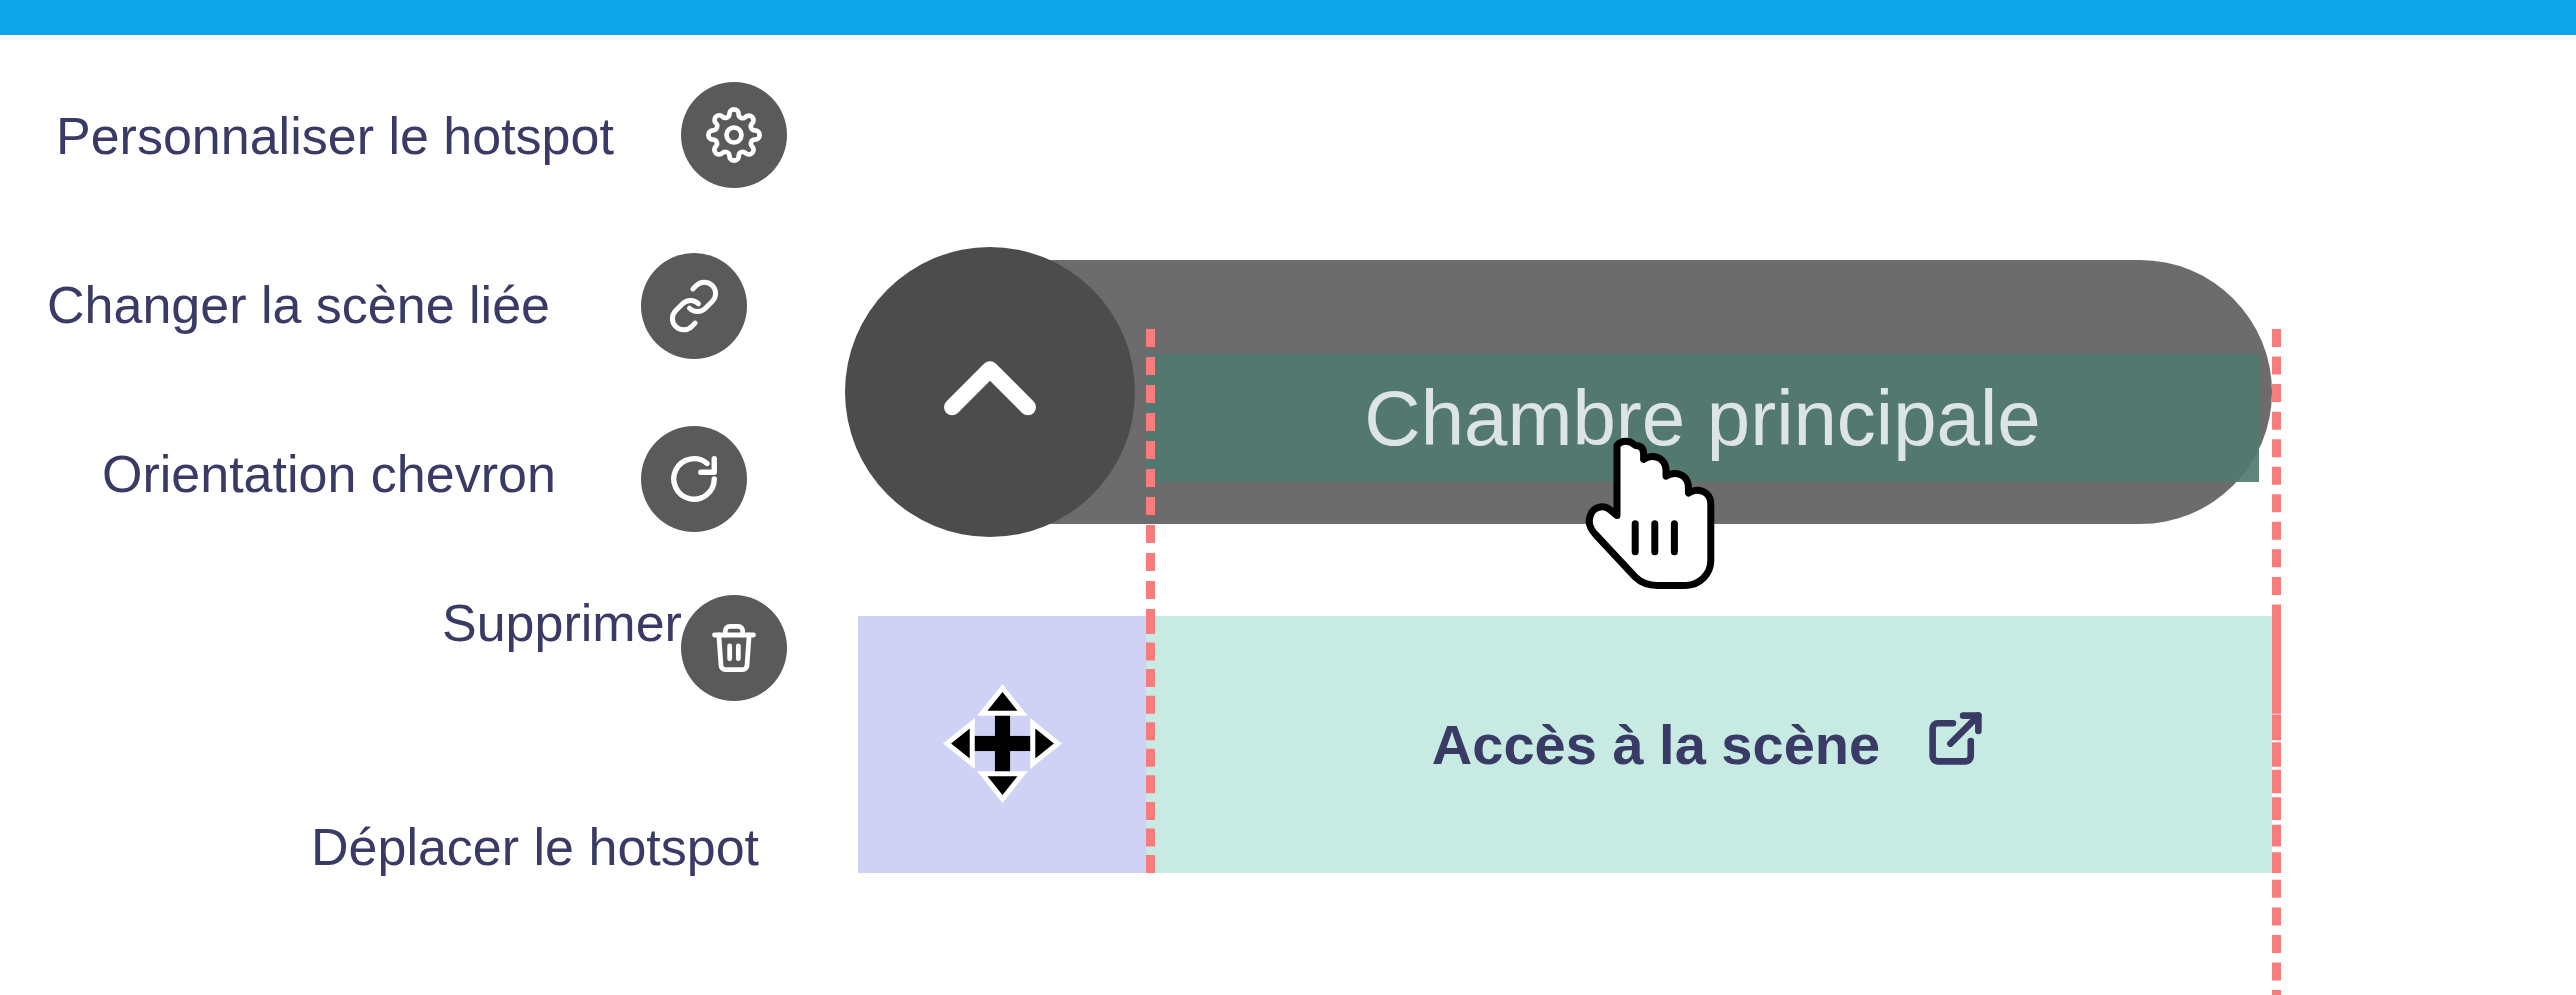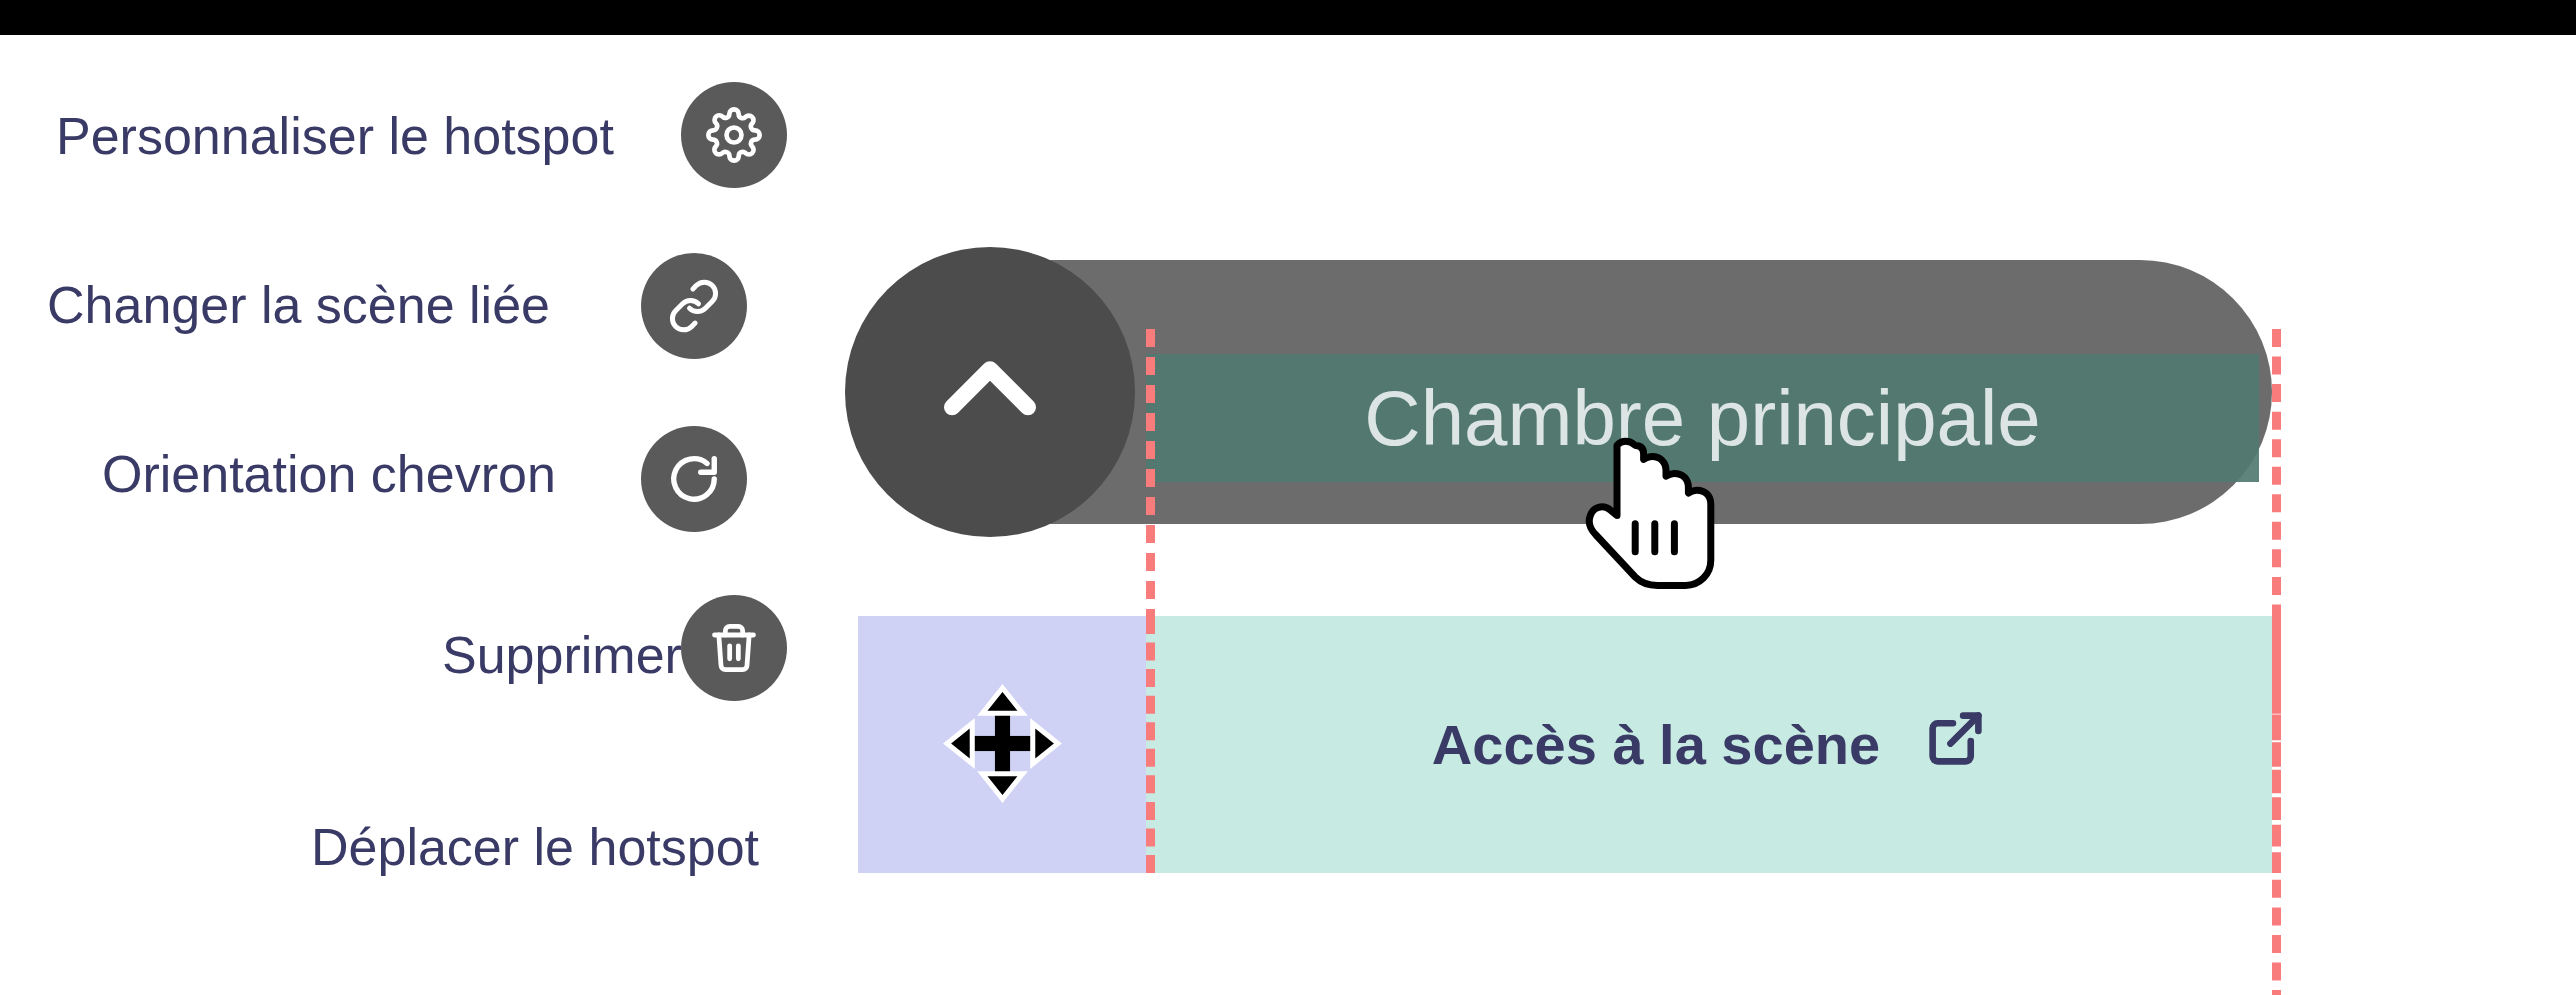--- a/index.html
+++ b/index.html
@@ -6,29 +6,29 @@
     --ink:#3a3a66;
     --menu-bg:#5a5a5a;
     --pill-bg:#605f5f;
     --teal:#517a70;
     --light-teal:#c7ebe2;
     --light-blue:#cfd2f5;
     --dash:#f87c7c;
     --white:#ffffff;
   }
   html,body{margin:0;padding:0;background:#fff;font-family:"Segoe UI",Arial,sans-serif;}
-  .canvas{position:relative;width:2576px;height:995px;background:#000000;}
+  .canvas{position:relative;width:2576px;height:995px;background:#0ea5e9;}
   .canvas-inner{position:absolute;left:0;top:35px;width:2576px;height:960px;background:#fff;}
 
   
   .label{position:absolute;color:var(--ink);font-size:52px;font-weight:400;white-space:nowrap;}
   .label.personalize{left:56px;top:71px;}
   .label.change    {left:47px;top:240px;}
   .label.orient    {left:102px;top:409px;}
-  .label.delete    {left:442px;top:590px;}
+  .label.delete    {left:442px;top:558px;}
   .label.move      {left:311px;top:754px;margin-top:28px;}
 
   
   .menu-btn{position:absolute;width:106px;height:106px;border-radius:50%;background:var(--menu-bg);display:flex;align-items:center;justify-content:center;}
   .menu-btn svg{display:block;}
   .mb1{left:681px;top:47px;}
   .mb2{left:641px;top:218px;}
   .mb3{left:641px;top:391px;}
   .mb4{left:681px;top:560px;}
 

